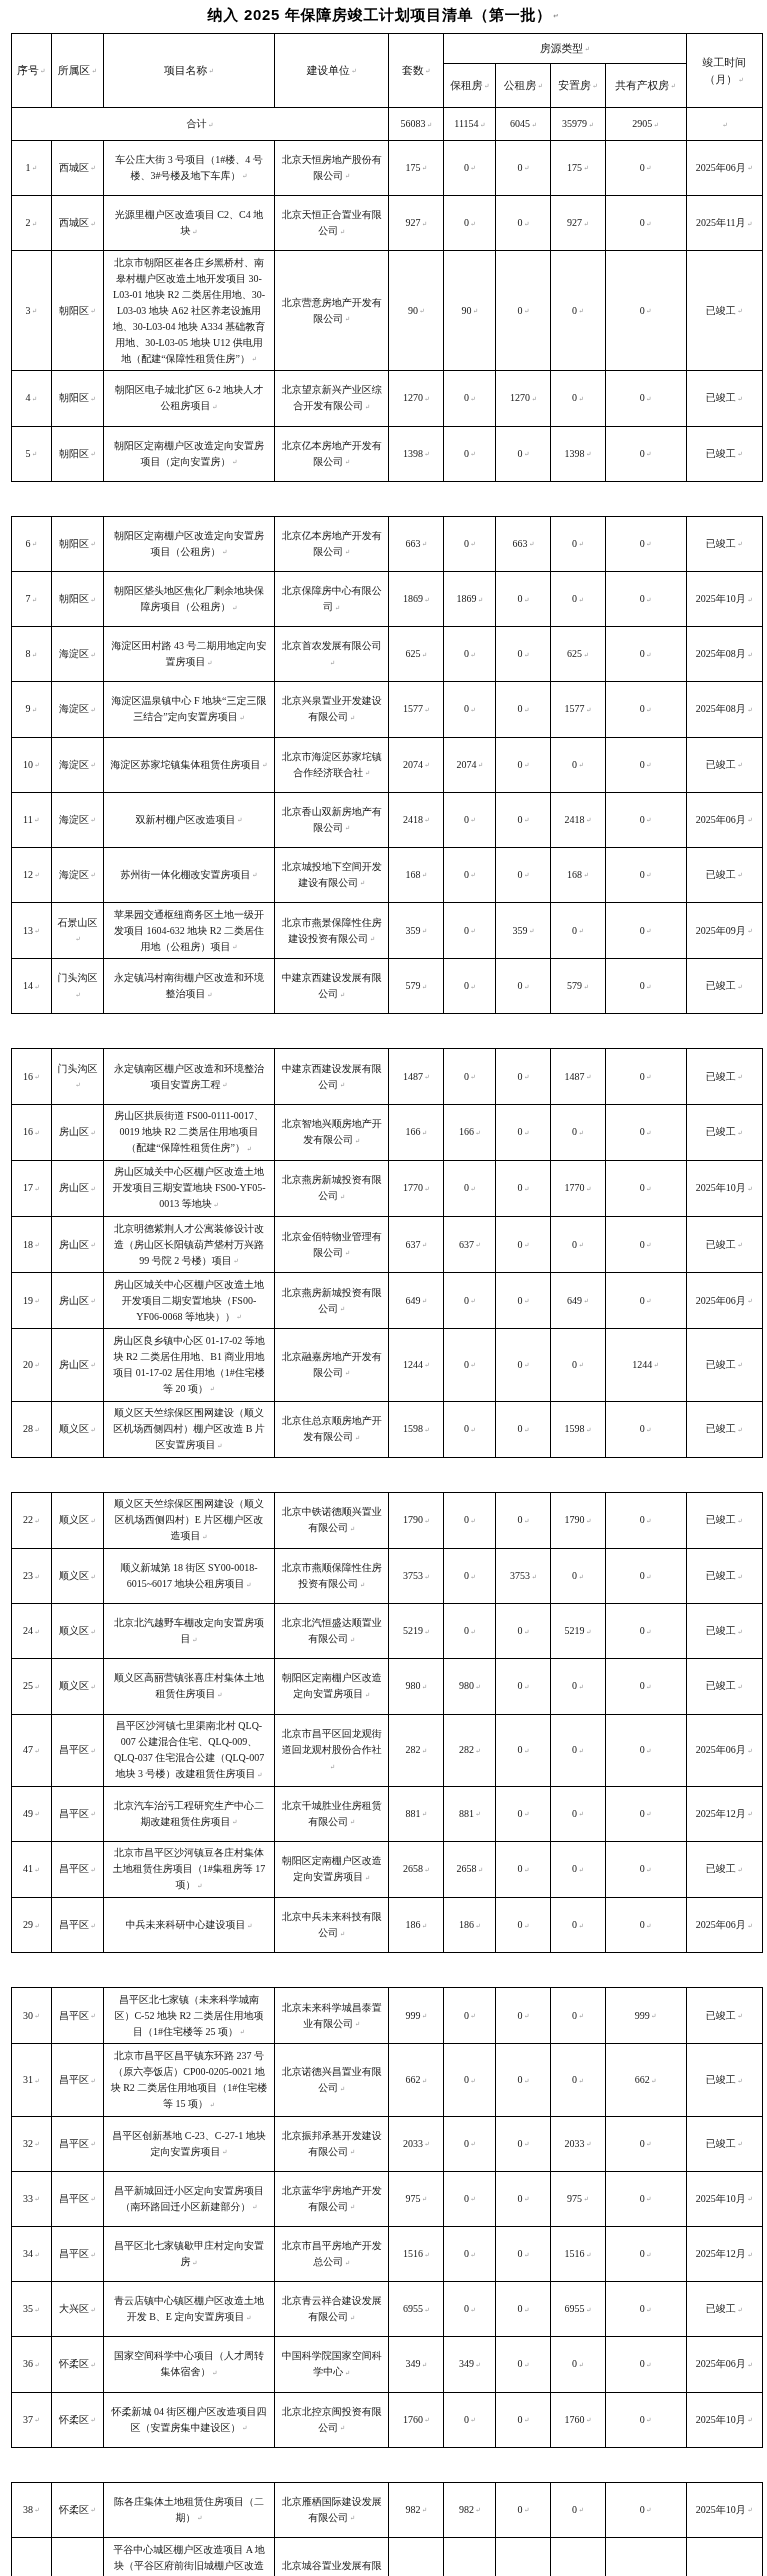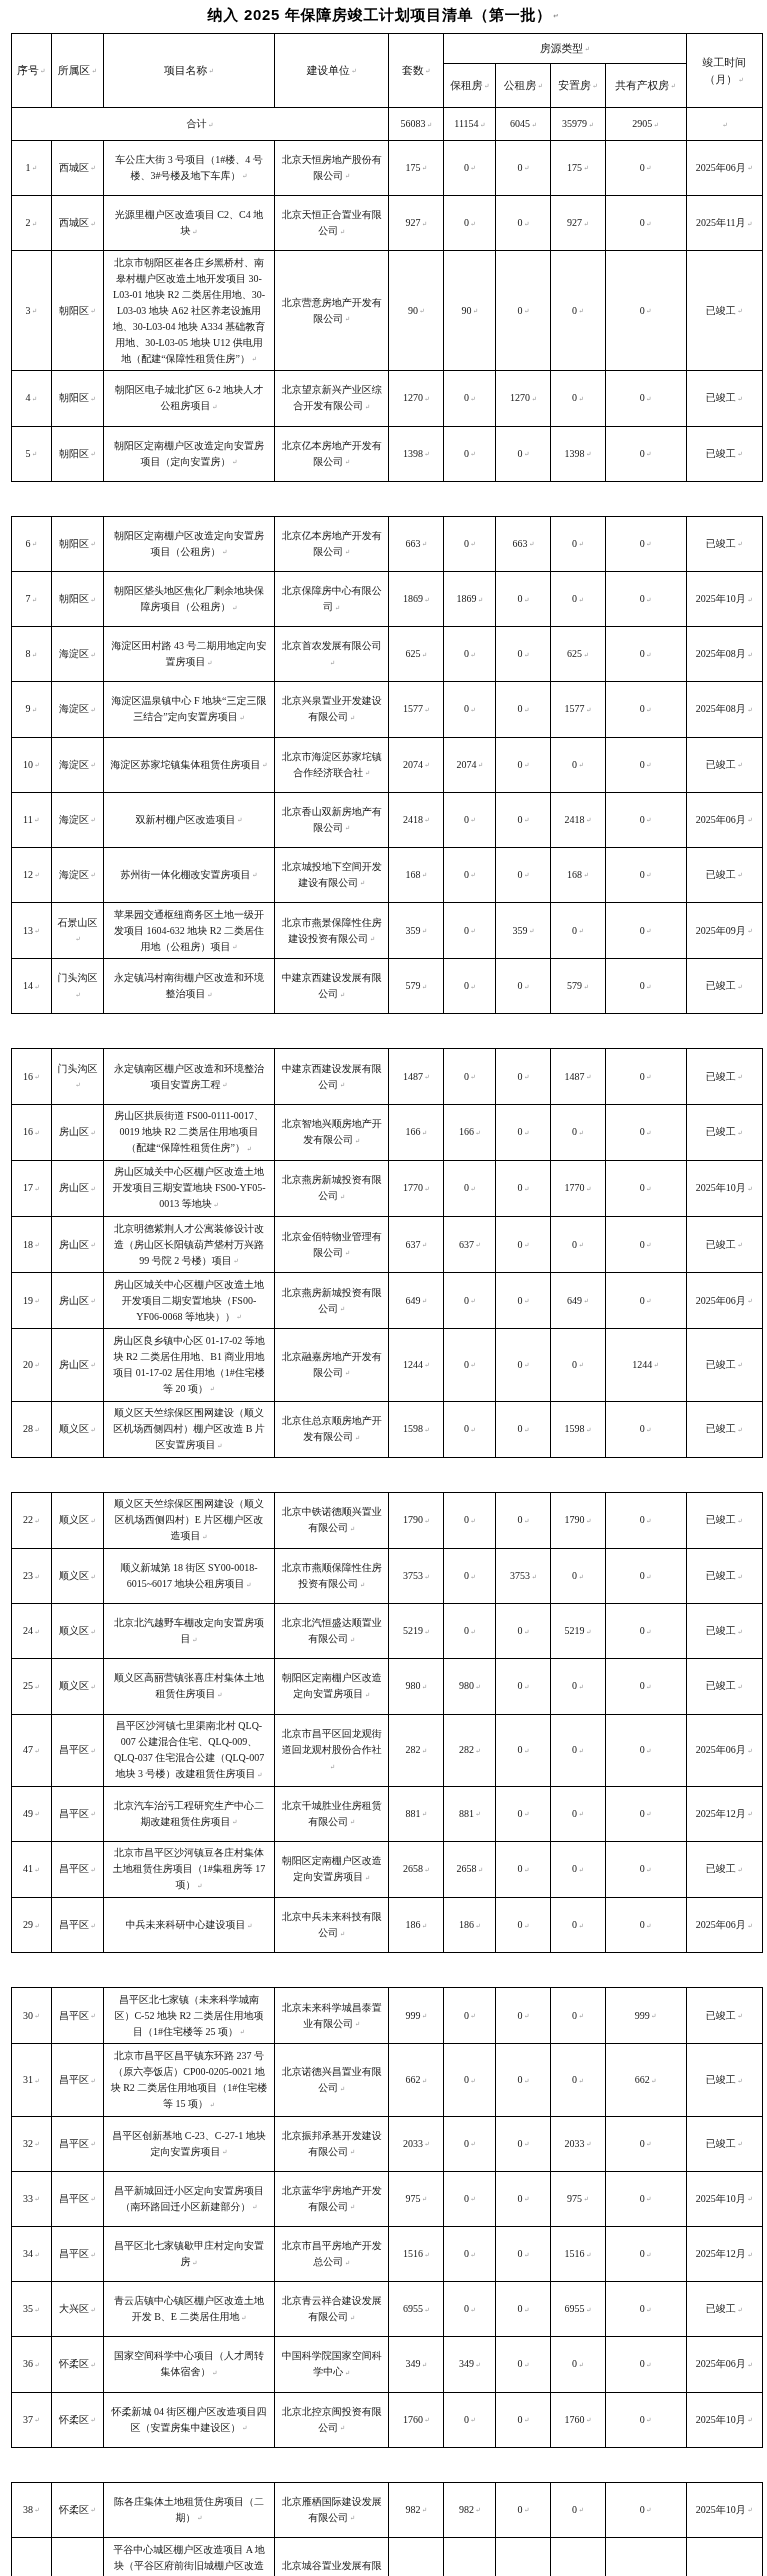--- a/index.html
+++ b/index.html
@@ -532,21 +532,21 @@
             <td class="cell-total-units"><span>1516</span><span class="pmark">↵</span></td>
             <td class="cell-affordable-rental"><span>0</span><span class="pmark">↵</span></td>
             <td class="cell-public-rental"><span>0</span><span class="pmark">↵</span></td>
             <td class="cell-resettlement"><span>1516</span><span class="pmark">↵</span></td>
             <td class="cell-shared-ownership"><span>0</span><span class="pmark">↵</span></td>
             <td class="cell-completion"><span>2025年12月</span><span class="pmark">↵</span></td>
           </tr>
           <tr class="data-row">
             <td class="cell-seq"><span>35</span><span class="pmark">↵</span></td>
             <td class="cell-district"><span>大兴区</span><span class="pmark">↵</span></td>
-            <td class="cell-project"><span>青云店镇中心镇区棚户区改造土地开发 B、E 二类居住用地</span><span class="pmark">↵</span></td>
+            <td class="cell-project"><span>青云店镇中心镇区棚户区改造土地开发 B、E 定向安置房项目</span><span class="pmark">↵</span></td>
             <td class="cell-developer"><span>北京青云祥合建设发展有限公司</span><span class="pmark">↵</span></td>
             <td class="cell-total-units"><span>6955</span><span class="pmark">↵</span></td>
             <td class="cell-affordable-rental"><span>0</span><span class="pmark">↵</span></td>
             <td class="cell-public-rental"><span>0</span><span class="pmark">↵</span></td>
             <td class="cell-resettlement"><span>6955</span><span class="pmark">↵</span></td>
             <td class="cell-shared-ownership"><span>0</span><span class="pmark">↵</span></td>
             <td class="cell-completion"><span>已竣工</span><span class="pmark">↵</span></td>
           </tr>
           <tr class="data-row">
             <td class="cell-seq"><span>36</span><span class="pmark">↵</span></td>

